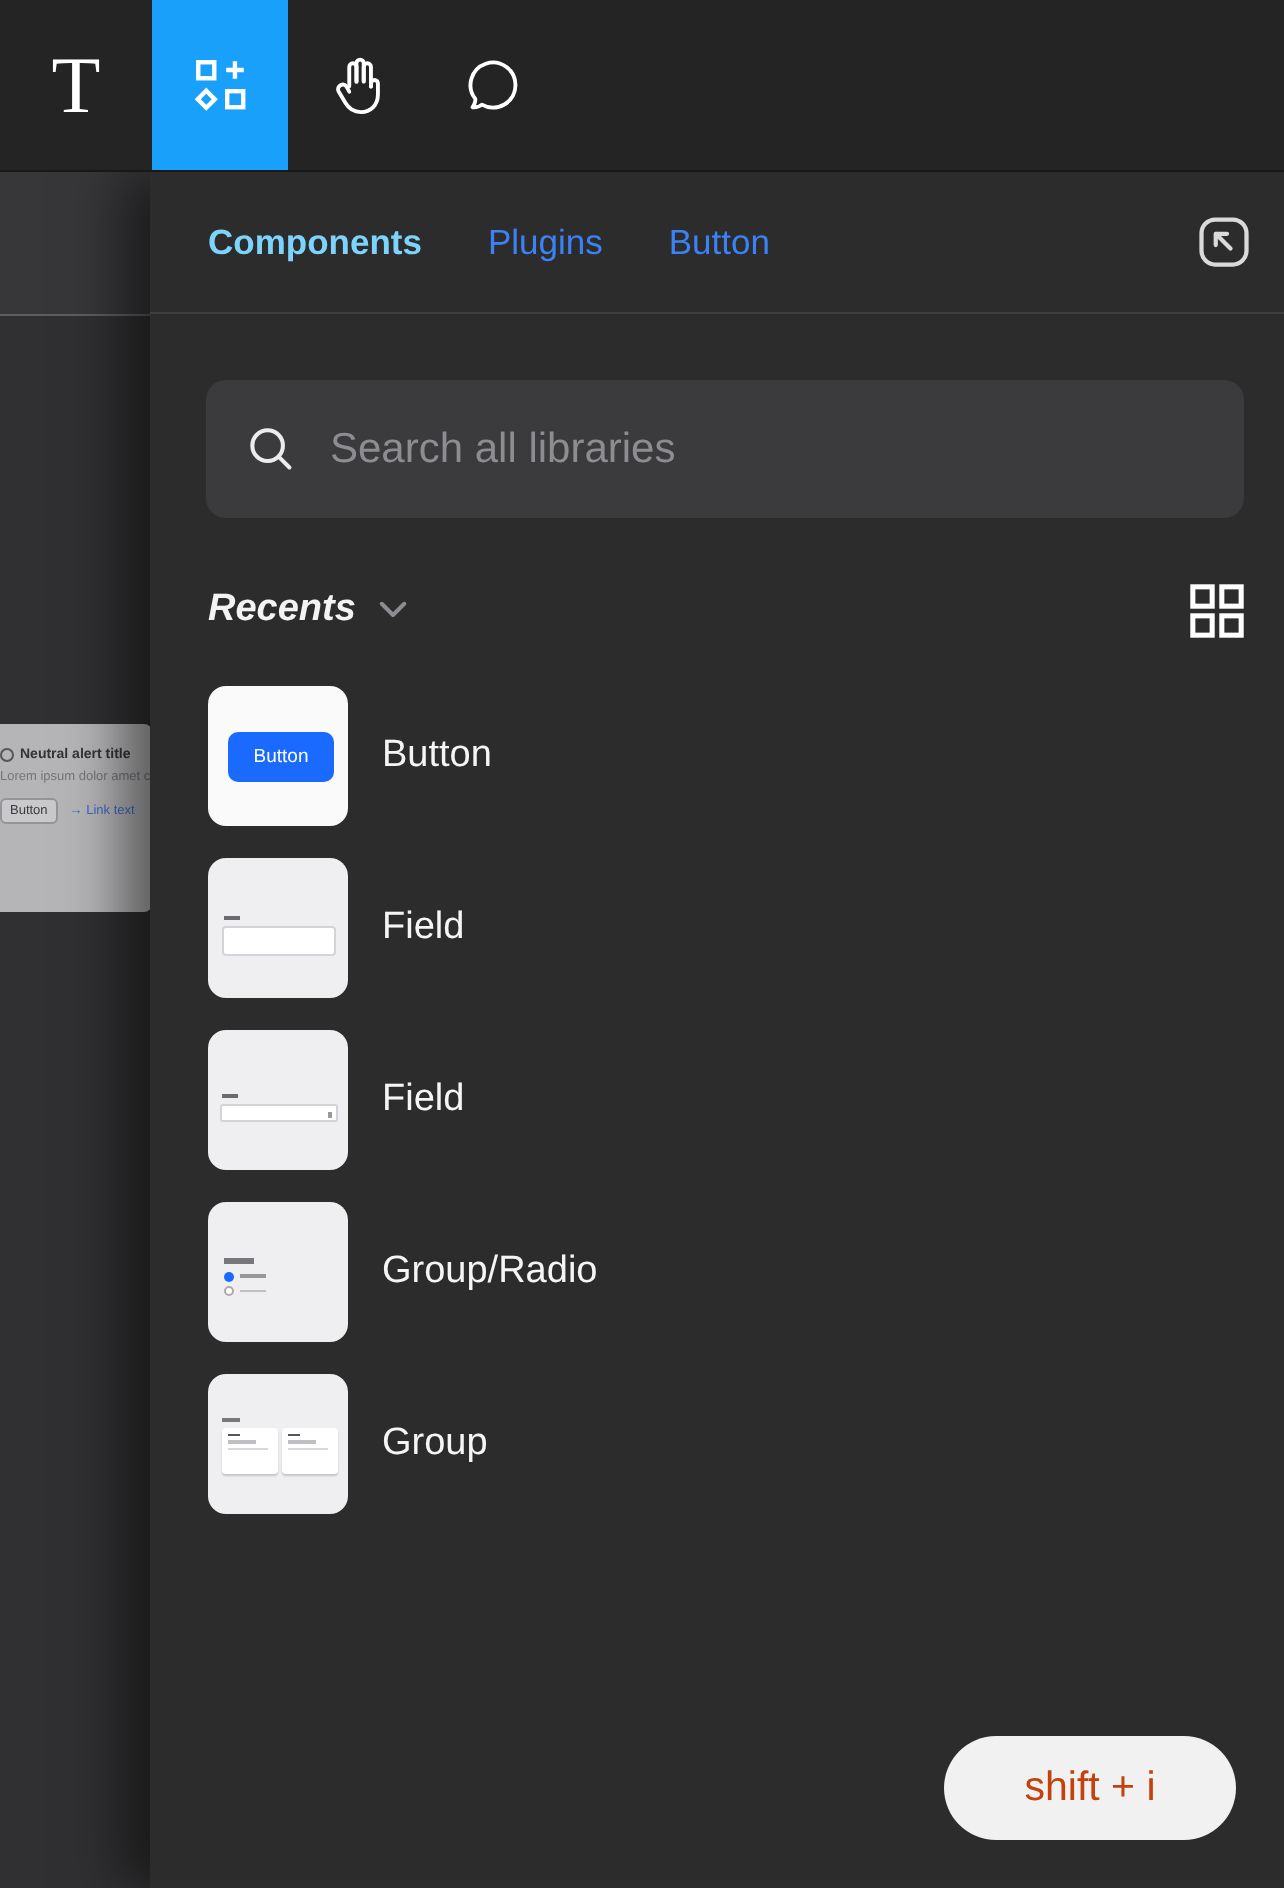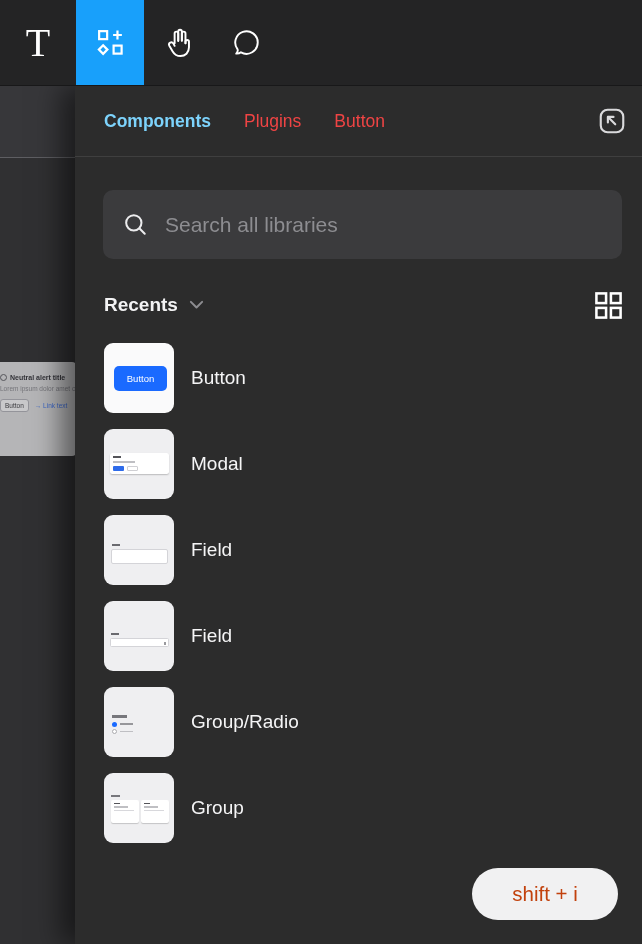--- a/index.html
+++ b/index.html
@@ -55,42 +55,42 @@
   .panel {
     position:absolute; left:75px; top:86px; width:567px; height:858px;
     background:#2c2c2c; box-shadow:-14px 0 26px rgba(0,0,0,.5);
     display:flex; flex-direction:column; z-index:20;
   }
   .panel-header {
     height:71px; flex:none; display:flex; align-items:center;
     padding:0 14px 0 29px; border-bottom:1px solid rgba(255,255,255,.09);
   }
   .tabs { display:flex; gap:33px; flex:1; }
-  .tab { font-size:17.5px; color:#ef4444; cursor:default; }
+  .tab { font-size:17.5px; color:#3b82f6; cursor:default; }
   .tab.active { color:#7dd3fc; font-weight:700; }
   .popout-btn {
     width:32px; height:32px; color:#dadadc;
     display:flex; align-items:center; justify-content:center;
   }
 
   .search-box {
     margin:33px 20px 0 28px; height:69px; flex:none;
     background:#3b3b3d; border-radius:10px;
     display:flex; align-items:center; padding:0 19px; gap:16px;
   }
   .search-box svg { width:27px; height:27px; color:#ececee; flex:none; }
   .search-box input {
     flex:1; background:transparent; border:none; outline:none;
     color:#e8e8ea; font-size:21px; font-family:inherit;
   }
   .search-box input::placeholder { color:#8d8d91; }
 
   .section-row {
     margin-top:31px; padding:0 19px 0 29px; height:30px; flex:none;
-    display:flex; align-items:center;
+    display:flex; align-items:center;font-style:italic;
   }
   .section-title { font-size:19px; font-weight:700; color:#f3f3f4; }
   .section-chevron { margin-left:11px; color:#8d8d91; display:flex; }
   .grid-btn { margin-left:auto; color:#ffffff; display:flex; }
   .grid-btn svg { width:29px; height:29px; }
 
   .items { margin-top:23px; padding-left:29px; flex:1; overflow:hidden; }
   .item { display:flex; align-items:center; height:70px; margin-bottom:16px; gap:17px; }
   .item-label { font-size:19px; color:#f5f5f6; }
 
@@ -254,33 +254,20 @@
 
   <div class="items">
 
     <div class="item">
       <div class="thumb light">
         <div class="mini-btn">Button</div>
       </div>
       <span class="item-label">Button</span>
     </div>
 
-    <div class="item">
-      <div class="thumb">
-        <div class="mini-modal">
-          <div class="mm-title"></div>
-          <div class="mm-line"></div>
-          <div class="mm-btns">
-              <div class="mm-b1"></div>
-              <div class="mm-b2"></div>
-            </div>
-        </div>
-      </div>
-      <span class="item-label">Modal</span>
-    </div>
 
     <div class="item">
       <div class="thumb">
         <div class="mini-label"></div>
         <div class="mini-input"></div>
       </div>
       <span class="item-label">Field</span>
     </div>
 
     <div class="item">

